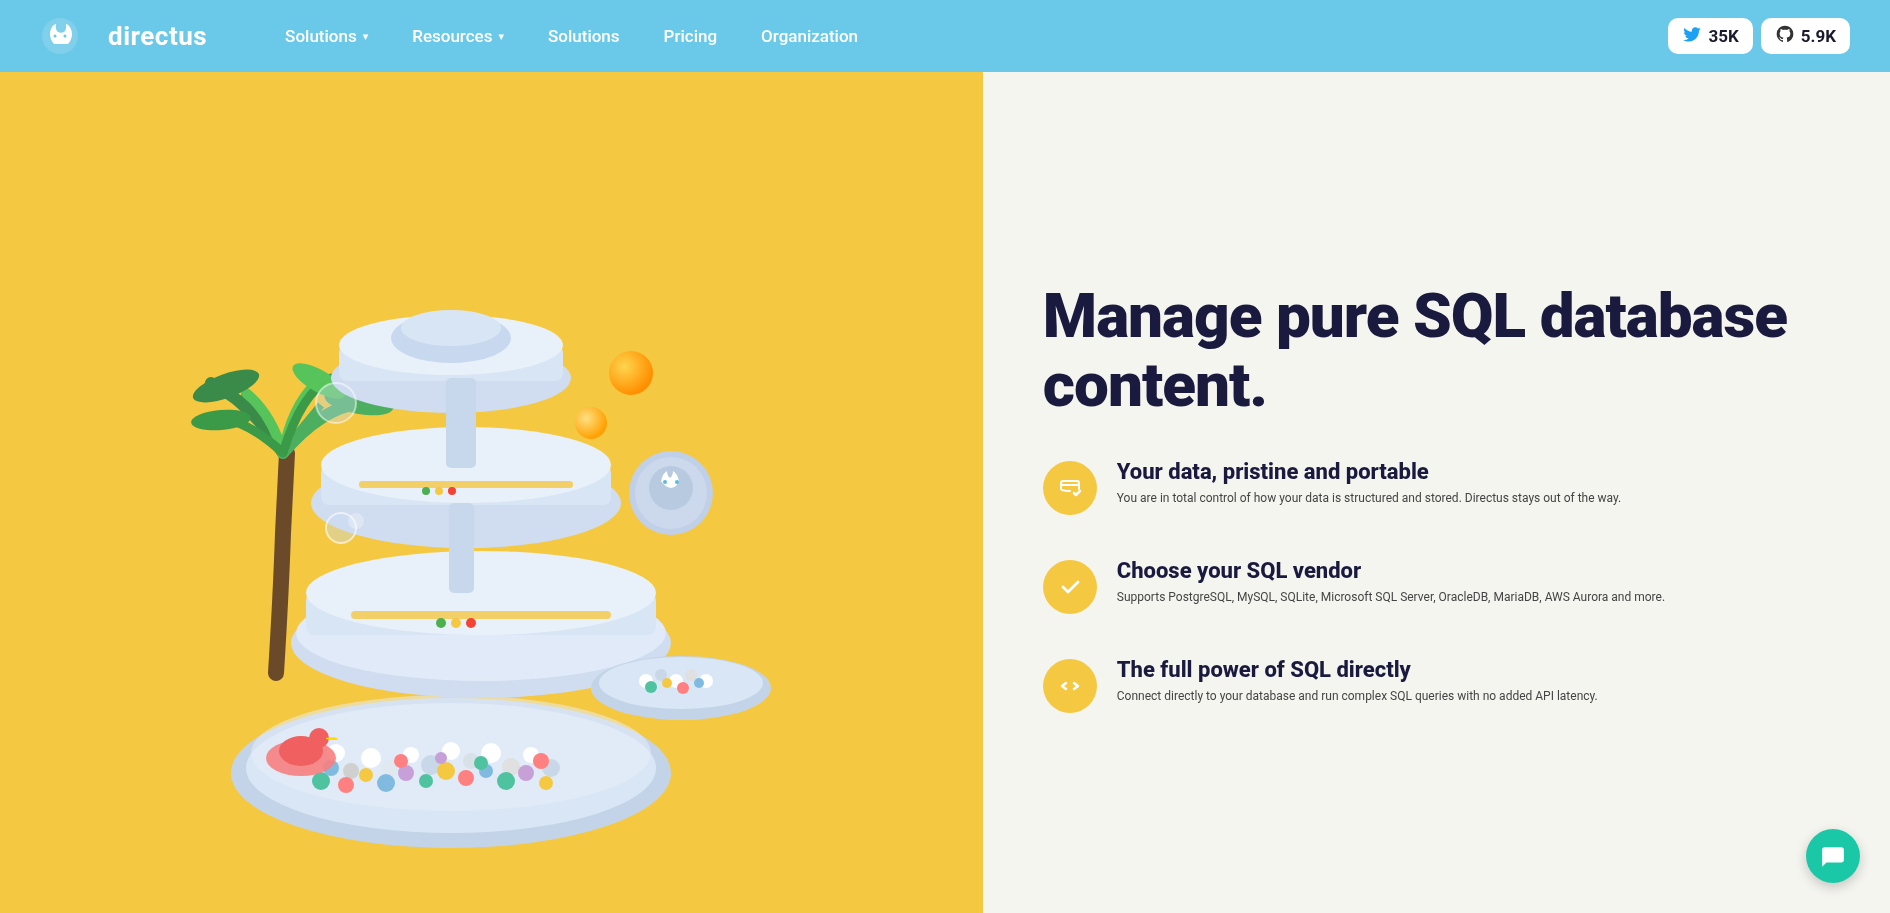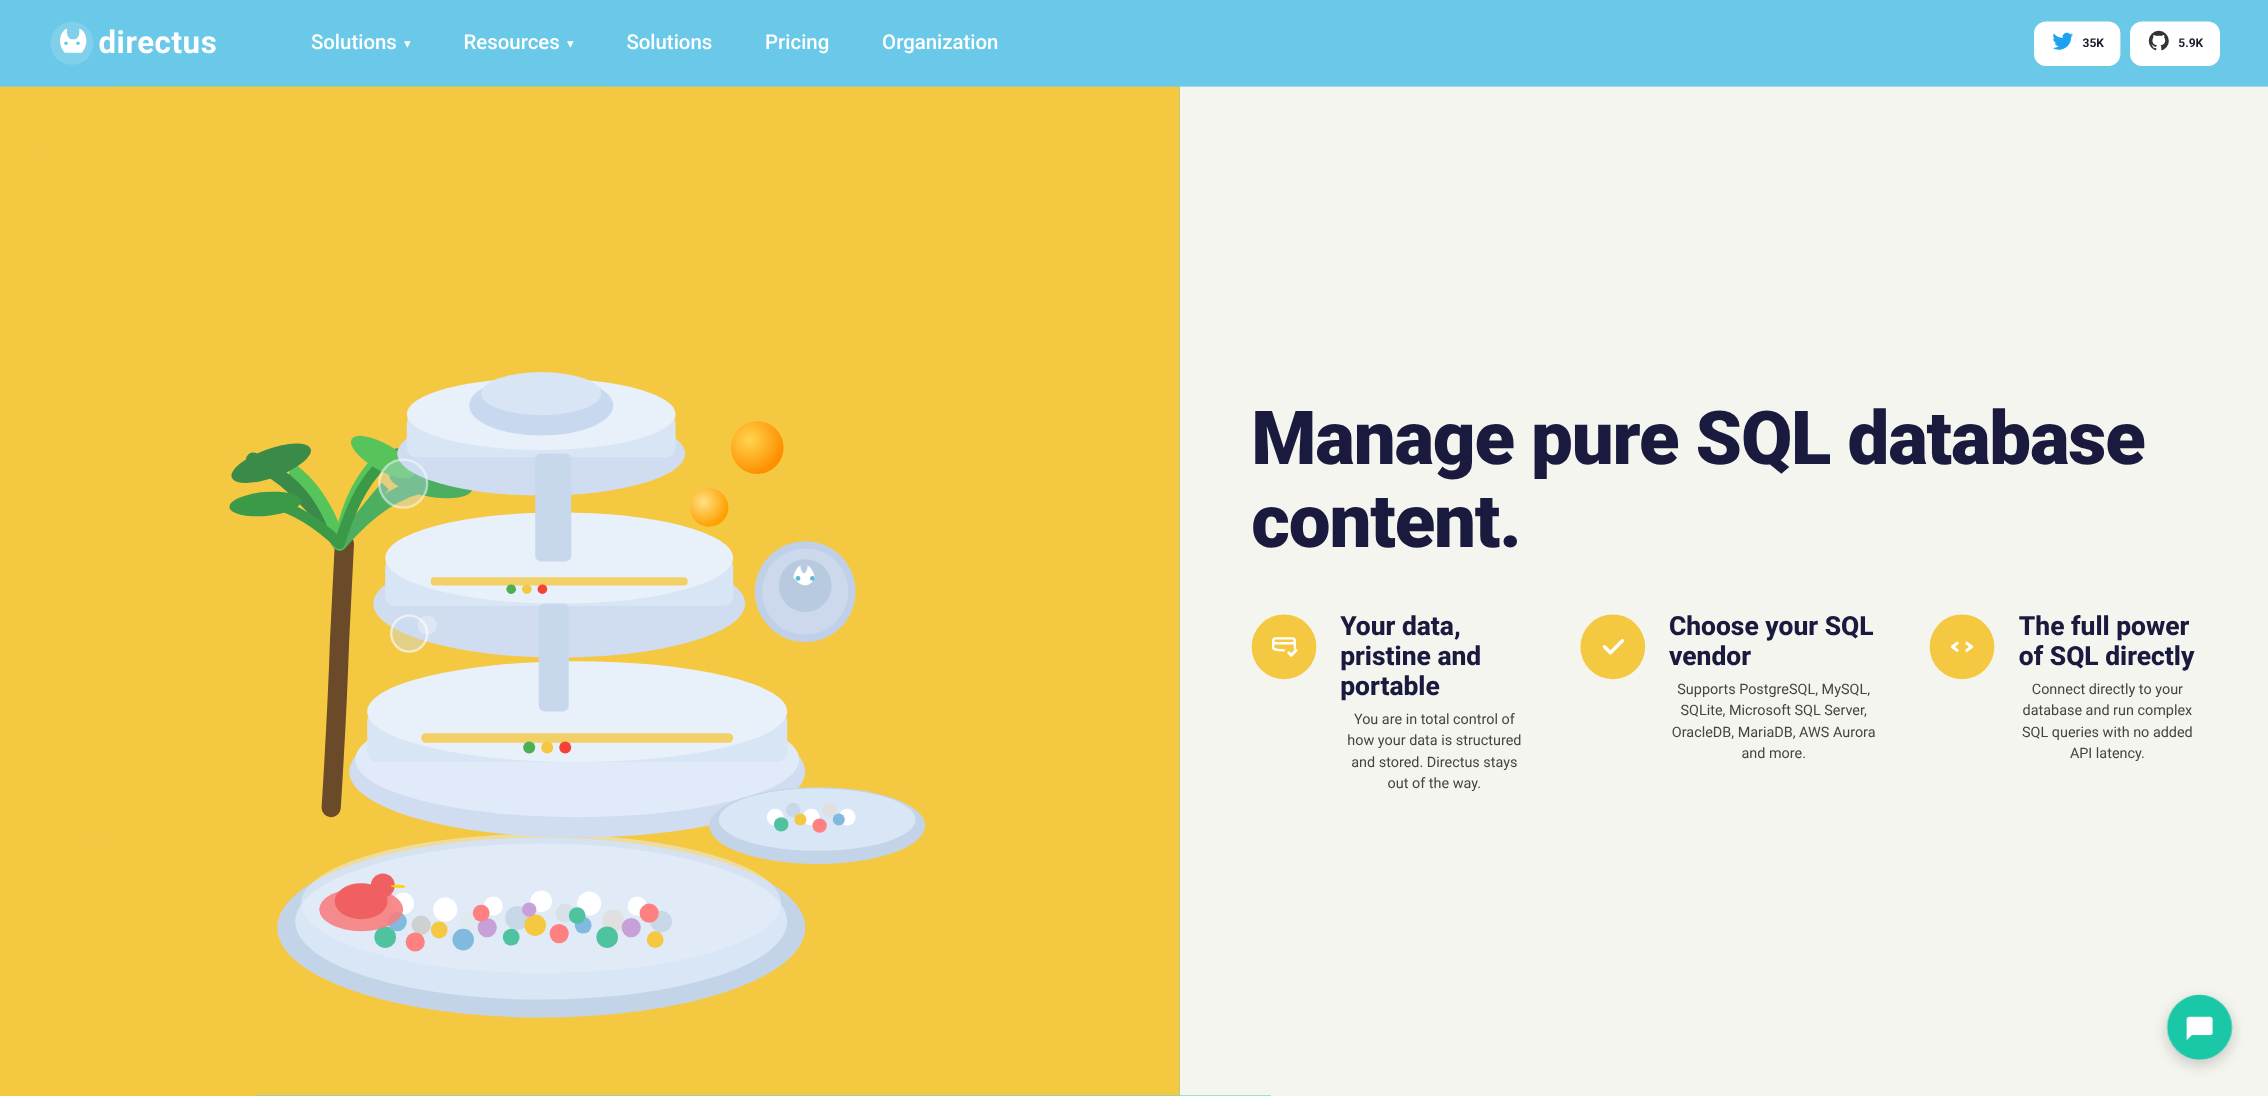--- a/index.html
+++ b/index.html
@@ -12,21 +12,21 @@
       display: flex;
       align-items: center;
       padding: 0 40px;
       gap: 0;
       position: relative;
       z-index: 10;
     }
     .logo-area {
       display: flex;
       align-items: center;
-      gap: 2px;
+      gap: 28px;
       margin-right: 60px;
       text-decoration: none;
     }
     .logo-icon {
       width: 40px;
       height: 40px;
     }
     .logo-text {
       color: white;
       font-size: 26px;
@@ -61,21 +61,21 @@
       gap: 8px;
       margin-left: auto;
     }
     .social-btn {
       display: flex;
       align-items: center;
       gap: 6px;
       background: white;
       border-radius: 10px;
       padding: 6px 14px;
-      font-size: 10px;
+      font-size: 17px;
       font-weight: 700;
       color: #1a1a2e;
       cursor: pointer;
     }
     .social-btn .social-icon {
       font-size: 18px;
     }
     .twitter-btn .social-icon { color: #1DA1F2; }
     .github-btn .social-icon { color: #333; }
 
@@ -123,20 +123,21 @@
       font-size: 62px;
       font-weight: 900;
       color: #1a1a3e;
       line-height: 1.1;
       margin-bottom: 40px;
       letter-spacing: -1px;
     }
 
     .feature-list {
       display: flex;
+      flex-direction: column;
       gap: 43px;
     }
     .feature-item {
       display: flex;
       align-items: flex-start;
       gap: 20px;
     }
     .feature-icon-wrap {
       width: 54px;
       height: 54px;

